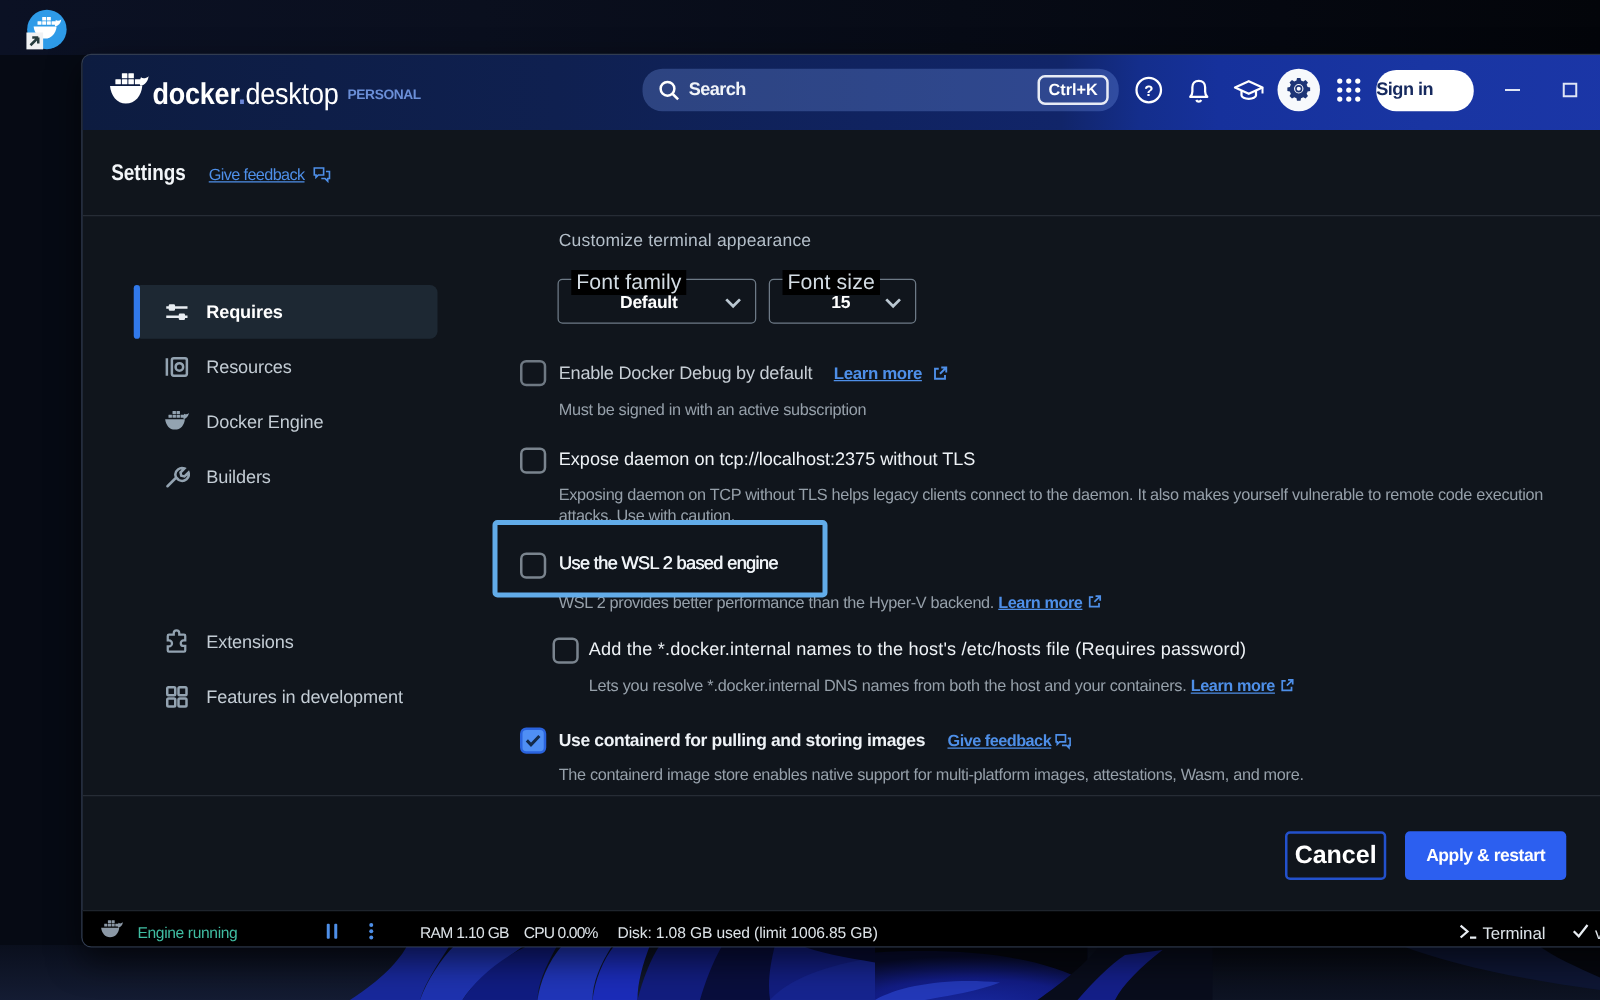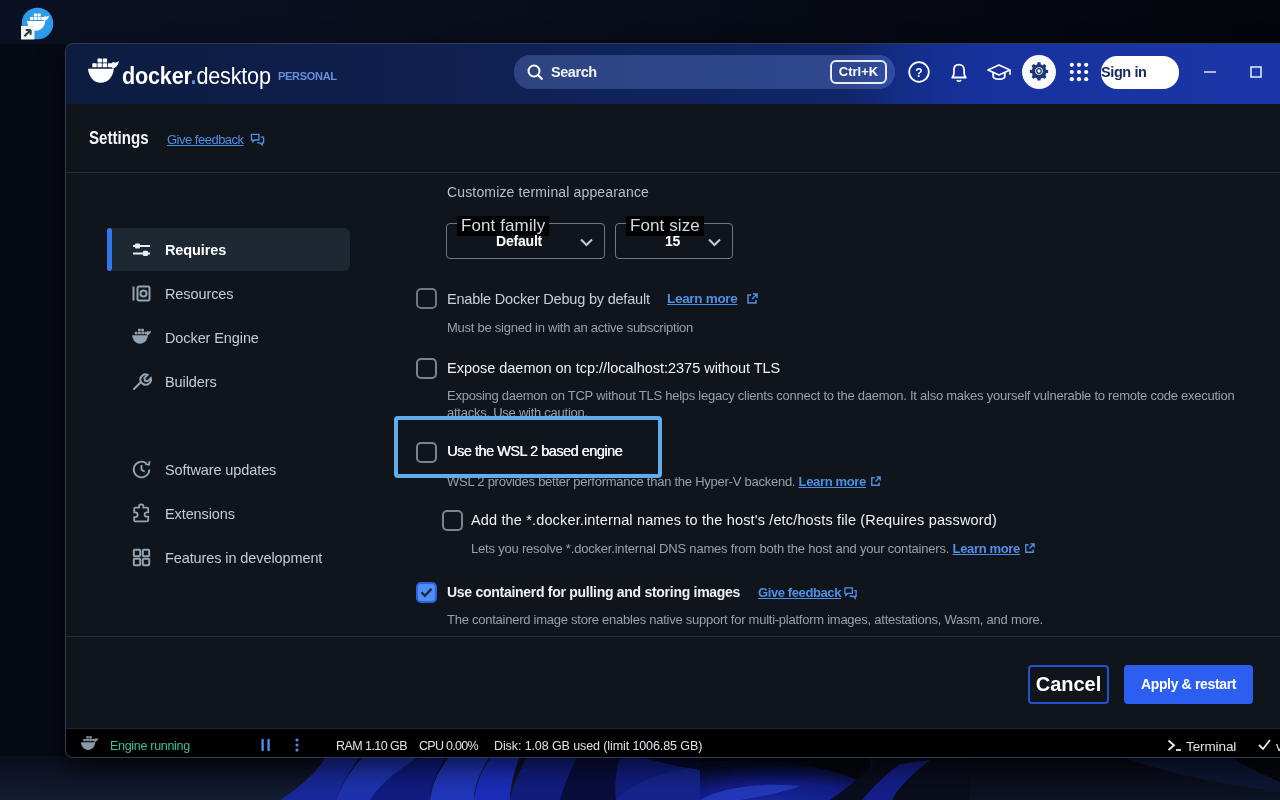--- a/index.html
+++ b/index.html
@@ -238,30 +238,20 @@
     </g>
       </svg>
     <div class="stxt">Docker Engine</div>
   </div>
   <div class="srow" style="top:316px">
     <svg class="sic" viewBox="0 0 21 21">
         <path d="M3,18 L10,11 M10,11 C8.8,8.8 9.4,6.2 11.4,4.6 C13,3.3 15,3.1 16.6,3.8 L13.4,7 L14,9.6 L16.6,10.2 L19.8,7 C20.4,8.8 19.8,11 18.2,12.4 C16.4,13.9 13.9,14 12,13 L10,11" fill="none" stroke="#93a3b1" stroke-width="2" stroke-linecap="round"></path>
       </svg>
     <div class="stxt">Builders</div>
   </div>
-  <div class="srow" style="top:404px">
-    <svg class="sic" viewBox="0 0 21 21">
-        <g stroke="#93a3b1" fill="none" stroke-width="1.8">
-      <path d="M18.3,10.5 a7.8,7.8 0 1 1 -2.6,-5.8"></path>
-      <path d="M18.6,2.2 l-0.6,3.6 -3.6,-0.6" fill="none"></path>
-      <path d="M10.5,6 v4.8 l3.2,1.9"></path>
-    </g>
-      </svg>
-    <div class="stxt">Software updates</div>
-  </div>
   <div class="srow" style="top:492px">
     <svg class="sic" viewBox="0 0 21 21">
         <g stroke="#93a3b1" fill="none" stroke-width="2">
       <rect x="2.8" y="2.8" width="6.4" height="6.4" rx="1"></rect>
           <rect x="11.8" y="2.8" width="6.4" height="6.4" rx="1"></rect>
       <rect x="2.8" y="11.8" width="6.4" height="6.4" rx="1"></rect>
           <rect x="11.8" y="11.8" width="6.4" height="6.4" rx="1"></rect>
     </g>
       </svg>
     <div class="stxt">Features in development</div>

